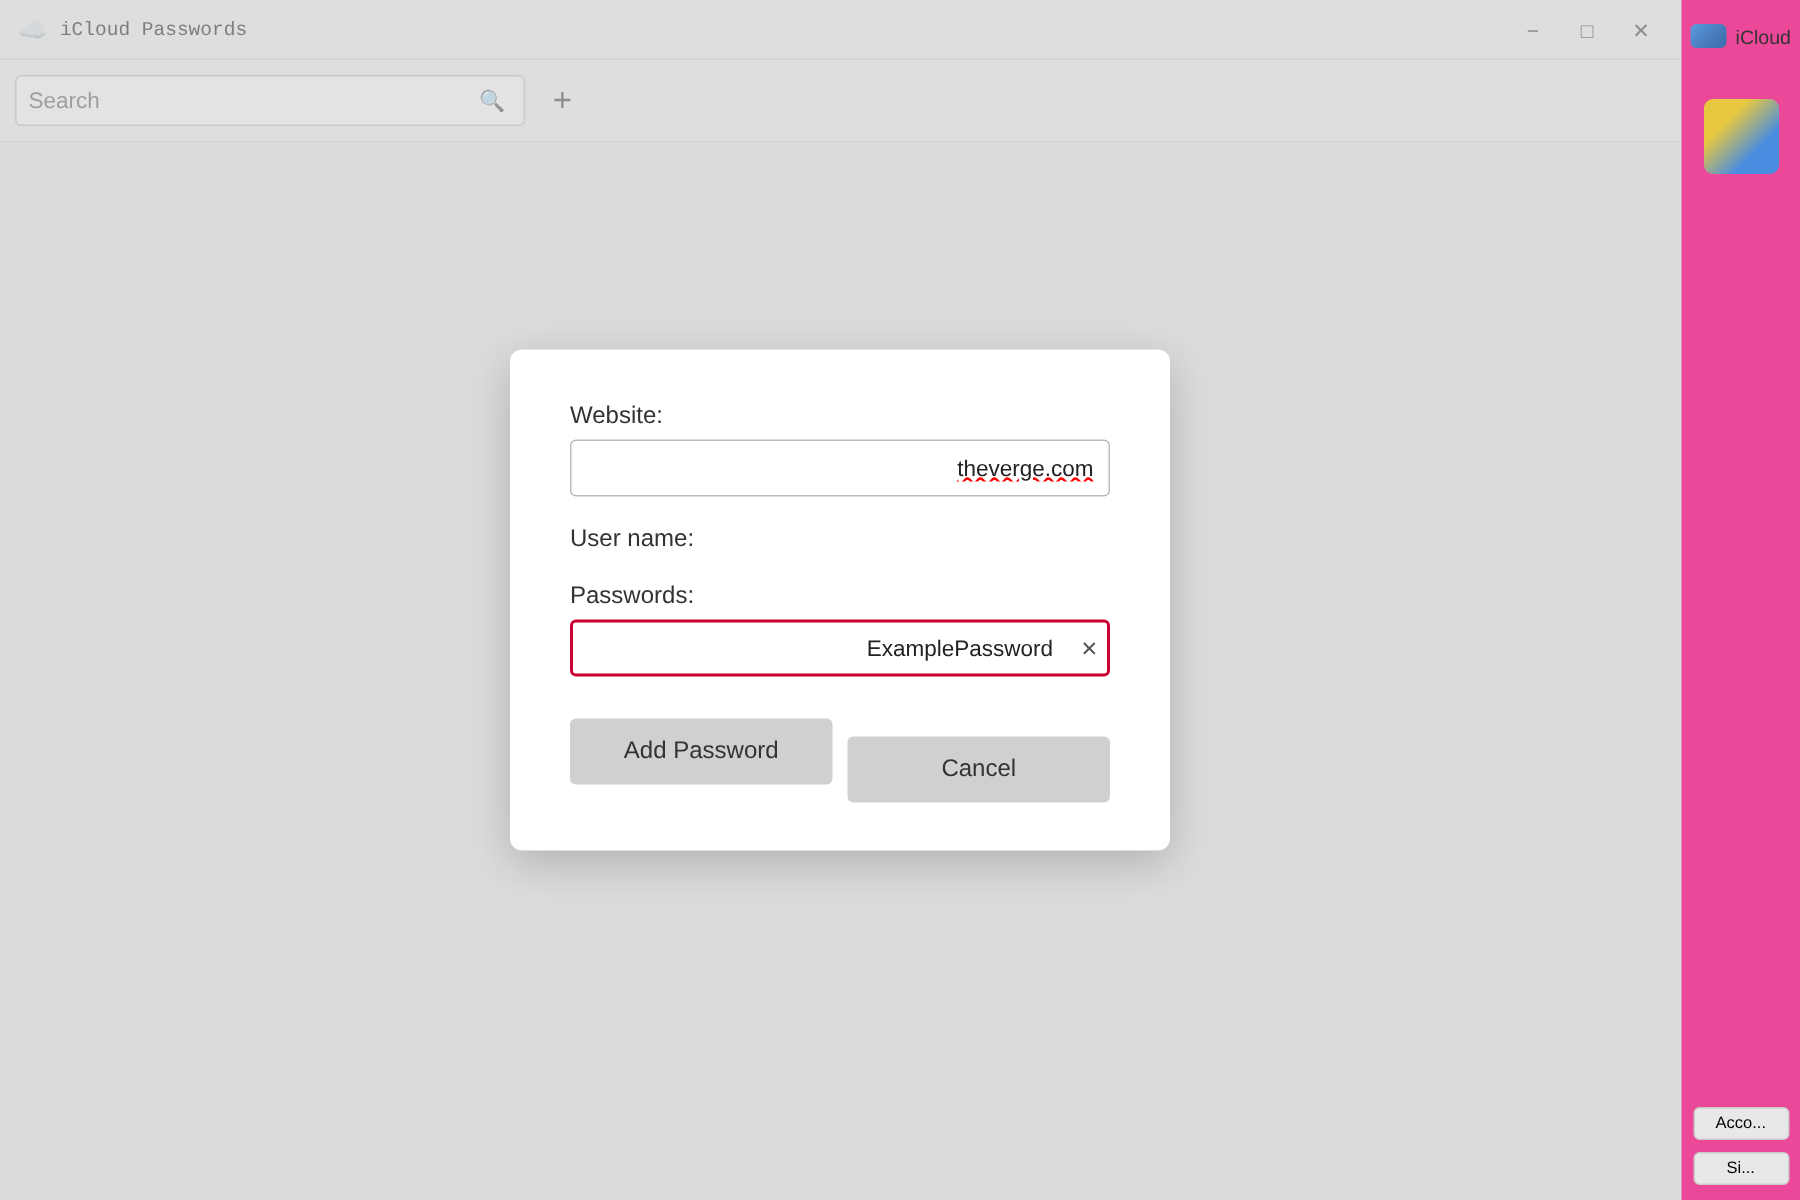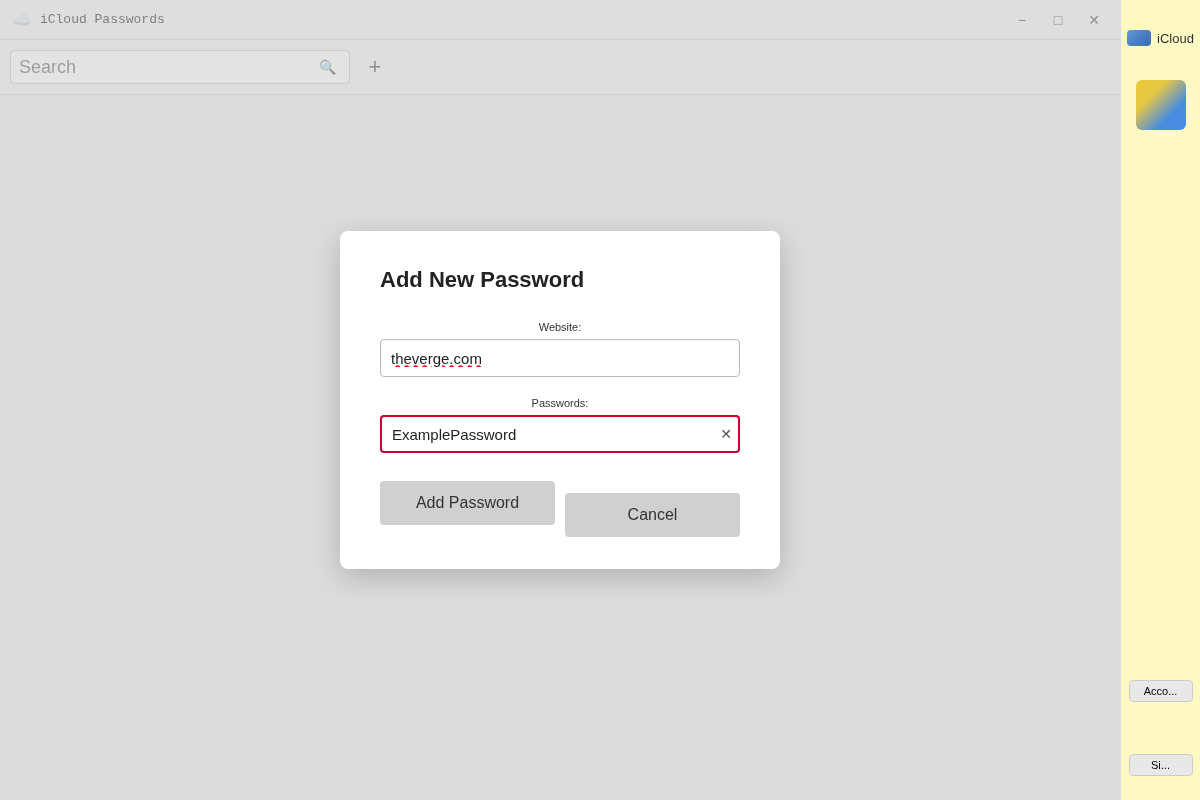--- a/index.html
+++ b/index.html
@@ -82,21 +82,21 @@
       border: 1px solid #ccc;
       border-radius: 4px;
       padding: 0 8px;
       width: 340px;
       height: 34px;
     }
 
     .search-input {
       border: none;
       outline: none;
-      font-size: 18px;
+      font-size: 15px;
       color: #555;
       width: 100%;
       background: transparent;
     }
 
     .search-icon-btn {
       background: transparent;
       border: none;
       cursor: pointer;
       color: #666;
@@ -169,35 +169,35 @@
       color: #222;
       margin-bottom: 28px;
     }
 
     .form-group {
       margin-bottom: 20px;
     }
 
     .form-label {
       display: block;
-      font-size: 11px;
+      font-size: 16px;
       color: #333;
       margin-bottom: 6px;
-      text-align: center;
     }
 
     .form-input {
       width: 100%;
       height: 38px;
       border: 1.5px solid #bbb;
       border-radius: 4px;
       padding: 0 10px;
       font-size: 15px;
       color: #222;
       outline: none;
+      text-align: right;
     }
 
     .form-input.focused-red {
       border: 2px solid #cc0033;
     }
 
     .password-wrapper {
       position: relative;
       display: flex;
       align-items: center;
@@ -248,26 +248,26 @@
       font-size: 16px;
       font-weight: 500;
       cursor: pointer;
       margin-top: 12px;
     }
 
     
     .right-strip {
       width: 80px;
       height: 800px;
-      background: #fef9c3;
+      background: #ec4899;
       border-left: 1px solid #ddd;
       display: flex;
       flex-direction: column;
       align-items: center;
-      padding: 24px 0;
+      padding: 10px 0;
       gap: 8px;
     }
 
     .icloud-header {
       display: flex;
       align-items: center;
       gap: 6px;
       padding: 6px 10px;
       font-size: 13px;
       color: #333;
@@ -293,21 +293,20 @@
 
     .right-strip-btn {
       background: #e8e8e8;
       border: 1px solid #ccc;
       border-radius: 4px;
       padding: 4px 8px;
       font-size: 11px;
       cursor: pointer;
       text-align: center;
       width: 64px;
-      margin-top: 44px;
     }
   </style>
 </head>
 <body>
 
 <div class="app-window">
 
   <div class="title-bar">
     <div class="title-bar-left">
       <span style="font-size:16px;">☁️</span>
@@ -328,28 +327,28 @@
     <button class="add-btn">+</button>
   </div>
 
   <div class="main-content">
     <span class="no-passwords-text">You have no passwords</span>
     <button class="new-password-btn">New Password</button>
   </div>
 
   <div class="modal-overlay">
     <div class="modal">
-      <div class="modal-title">Add New Password</div>
 
       <div class="form-group">
         <label class="form-label">Website:</label>
         <input class="form-input" type="text" value="theverge.com" id="website-input" style="text-decoration-line: underline; text-decoration-style: wavy; text-decoration-color: red;">
       </div>
 
       <div class="form-group">
+        <label class="form-label">User name:</label>
       </div>
 
       <div class="form-group">
         <label class="form-label">Passwords:</label>
         <div class="password-wrapper">
           <input class="form-input focused-red" type="text" value="ExamplePassword" id="password-input" style="">
           <button class="clear-btn">✕</button>
         </div>
       </div>
 

